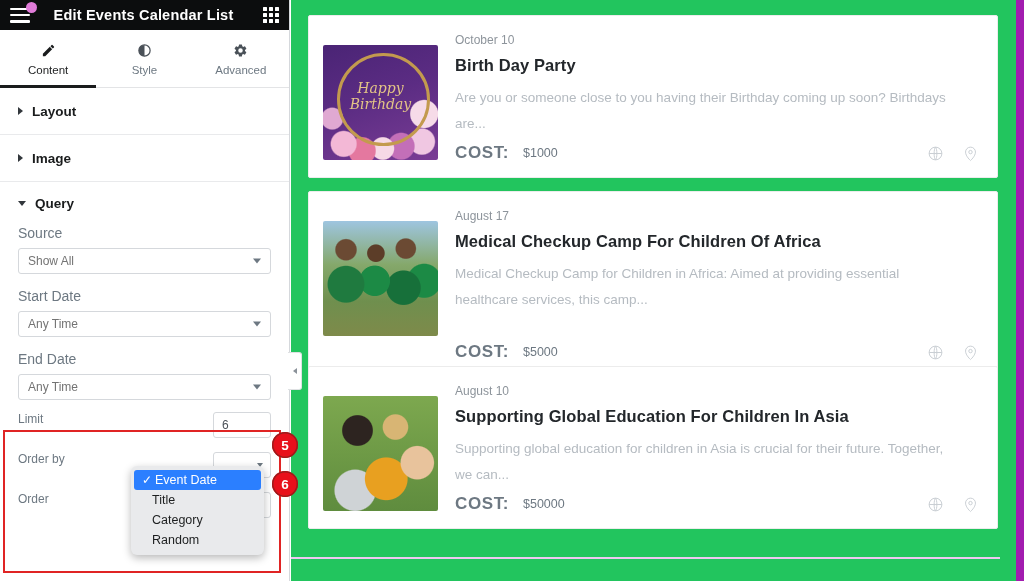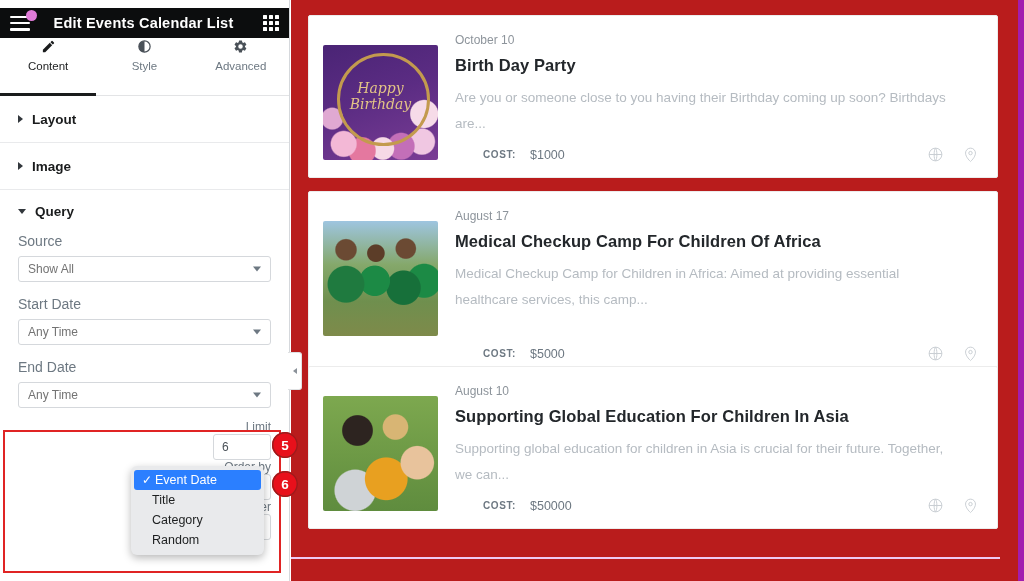--- a/index.html
+++ b/index.html
@@ -18,40 +18,39 @@
     background: #ffffff;
     border-right: 1px solid #d5d8dc;
     overflow: hidden;
   }
   .panel-header {
     position: relative;
     height: 30px;
     background: #0c0d0e;
     display: flex; align-items: center;
     padding: 0 10px;
-    margin-top: 8px;
   }
   .hamburger { width: 20px; height: 15px; display:flex; flex-direction:column; justify-content:space-between; cursor:pointer; }
   .hamburger i { display:block; height:2.5px; background:#fff; border-radius:1px; }
   .hdr-dot {
     position:absolute; left:26px; top:2px;
     width:11px; height:11px; border-radius:50%;
     background:#e07bd8;
   }
   .panel-title {
     flex:1; text-align:center;
     color:#fff; font-size:14.5px; font-weight:bold;
     letter-spacing:.2px;
     margin-left:-6px;
   }
   .grid-icon { width:16px; height:16px; display:grid; grid-template-columns:repeat(3,1fr); grid-template-rows:repeat(3,1fr); gap:2px; cursor:pointer; }
   .grid-icon span { background:#fff; border-radius:.5px; }
 
   .tabs { display:flex; height:58px; border-bottom:1px solid #e3e4e6; background:#fff; }
-  .tab { flex:1; display:flex; flex-direction:column; align-items:center; gap:5px; cursor:pointer; position:relative; }
+  .tab { flex:1; display:flex; flex-direction:column; align-items:center; justify-content:center; gap:5px; cursor:pointer; position:relative; }
   .tab .ticon { height:17px; display:flex; align-items:center; justify-content:center; }
   .tab .tlabel { font-size:11.5px; color:#6d7882; }
   .tab.active .tlabel { color:#1d1f20; }
   .tab.active::after {
     content:""; position:absolute; left:0; right:0; bottom:-1px; height:3px; background:#1a1c1d;
   }
 
   .section {
     border-bottom:1px solid #e9eaec;
     padding: 14px 18px;
@@ -74,21 +73,21 @@
     padding:0 9px;
     font-size:12px; color:#737373;
     cursor:pointer;
   }
   .select-box .sel-caret {
     position:absolute; right:9px; top:50%; transform:translateY(-50%);
     width:0;height:0;border-top:5px solid #6d7882;border-left:4px solid transparent;border-right:4px solid transparent;
   }
 
   
-  .qrow { display:flex; align-items:flex-end; justify-content:space-between; height:40px;flex-direction:column; }
+  .qrow { display:flex; align-items:flex-start; justify-content:space-between; height:40px; }
   .qrow-label { font-size:12px; color:#6d7882; }
   .num-input {
     width:58px; height:26px;
     border:1px solid #d5d8dc; border-radius:3px;
     background:#fff; font-size:12px; color:#4a5158;
     padding:0 8px;
     font-family:"Liberation Sans", sans-serif;
     outline:none;
   }
   .mini-select {
@@ -156,22 +155,22 @@
   #collapse-handle .chev {
     width:0;height:0;
     border-right:4px solid #8a9199;
     border-top:3.5px solid transparent; border-bottom:3.5px solid transparent;
   }
 
   
   #preview {
     position:absolute; left:291px; top:0;
     width:733px; height:581px;
-    background:#b91c1c;
-    border-right:6px solid #a21caf;
+    background:#22c55e;
+    border-right:8px solid #a21caf;
     overflow:hidden;
   }
   #preview-inner { position:absolute; left:0; top:0; width:709px; height:559px; border-bottom:2px solid #eec9f2; }
 
   .card {
     position:absolute;
     left:17px; width:690px;
     background:#fff;
     border:1px solid #ececec;
     border-radius:2px;
@@ -184,21 +183,21 @@
     position:absolute; left:14px; top:29px;
     width:115px; height:115px;
     border-radius:2px;
     overflow:hidden;
   }
   .card-body { position:absolute; left:146px; top:0; right:14px; bottom:0; }
   .card-date { font-size:12px; color:#8d949b; padding-top:17px; }
   .card-title { font-size:16.5px; font-weight:bold; color:#23272b; margin-top:9px; letter-spacing:.1px; }
   .card-desc { font-size:13.5px; color:#b5bbc1; margin-top:10px; line-height:1.95; max-width:492px; }
   .card-foot { position:absolute; left:0; right:0; bottom:14px; display:flex; align-items:center; }
-  .cost-label { font-size:10px; font-weight:bold; color:#6d7882; letter-spacing:.6px;margin-left:28px; }
+  .cost-label { font-size:17px; font-weight:bold; color:#6d7882; letter-spacing:.6px; }
   .cost-value { font-size:12.5px; color:#6d7882; margin-left:14px; }
   .foot-icons { margin-left:auto; display:flex; gap:18px; align-items:center; padding-right:4px; }
   .foot-icons svg { display:block; }
 
   
   .thumb-bday { width:100%; height:100%; background:
       radial-gradient(circle at 18% 86%, #f3b8d6 0 9%, transparent 10%),
       radial-gradient(circle at 34% 92%, #e4789f 0 10%, transparent 11%),
       radial-gradient(circle at 52% 90%, #f6d9e6 0 9%, transparent 10%),
       radial-gradient(circle at 68% 88%, #c36fb8 0 10%, transparent 11%),

